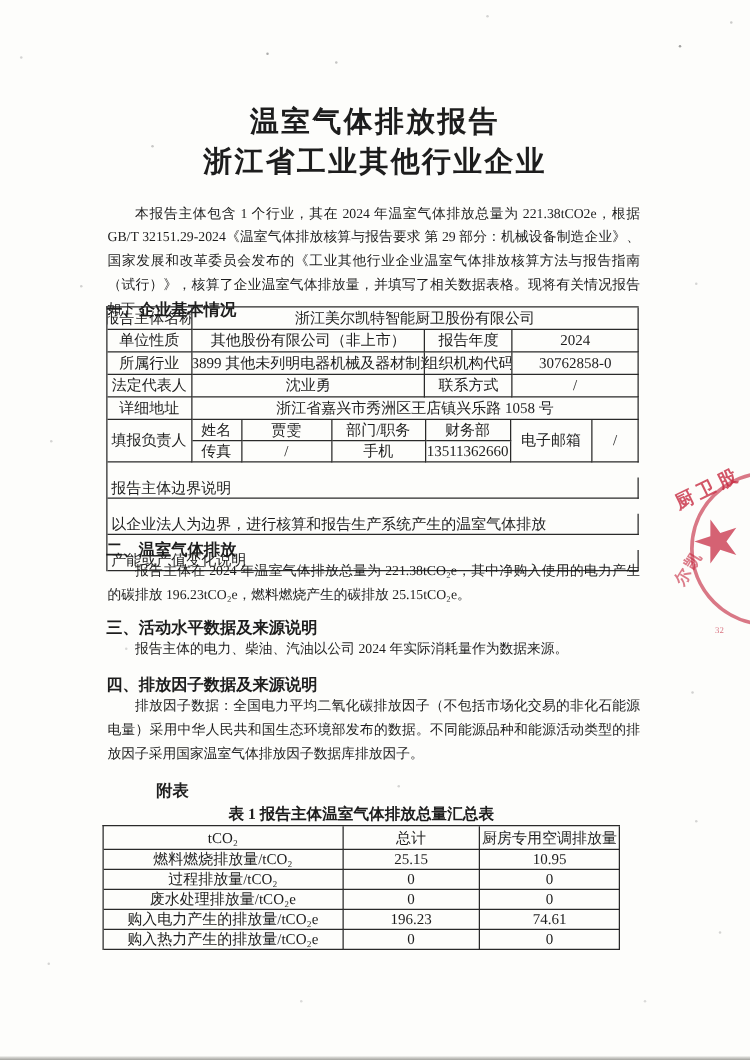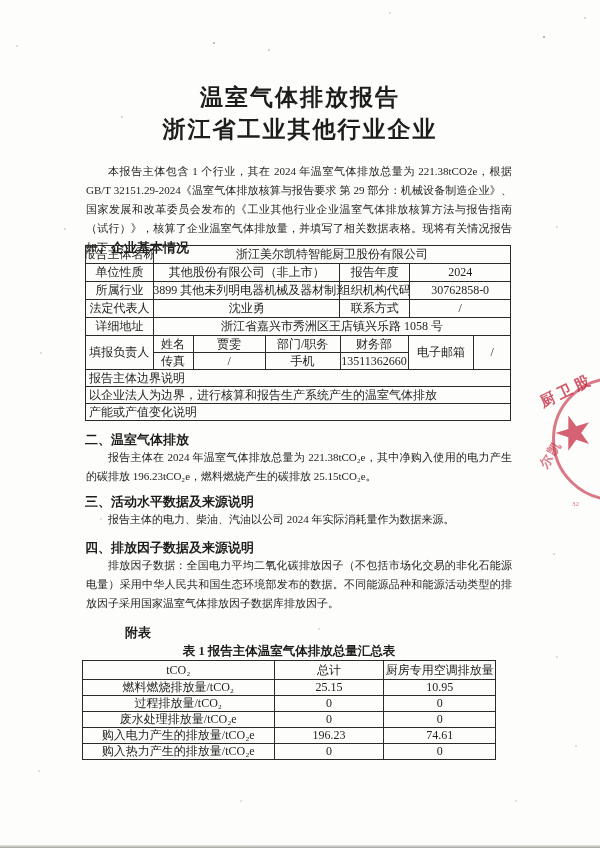--- a/index.html
+++ b/index.html
@@ -49,21 +49,21 @@
     display:flex;align-items:center;justify-content:center;
     text-align:right;overflow:hidden;white-space:nowrap;
   }
   .bc.left{justify-content:flex-start;text-align:left;padding-left:3px;}
   .h18{height:18px;} .h17{height:17px;} .h34{height:34px;}
   .w68{width:68px;} .w358{width:358px;} .w187{width:187px;}
   .w70{width:70px;} .w101{width:101px;}
   .w40{width:40px;} .w72{width:72px;} .w75{width:75px;} .w68b{width:68px;}
   .w66{width:66px;} .w37{width:37px;}
   .pblock{width:255px;display:flex;flex-direction:column;}
-  .fullrow{width:426px;}
+  .fullrow{width:426px;margin-top:12px;}
 
   
   .stitle{
     position:absolute;top:643px;left:82px;width:414px;
     text-align:center;font-size:12.5px;font-weight:600;
   }
   .stable{
     position:absolute;top:660px;left:82px;width:414px;
     border-top:1.5px solid #2a2a2a;border-left:1.5px solid #2a2a2a;
     font-size:12px;

